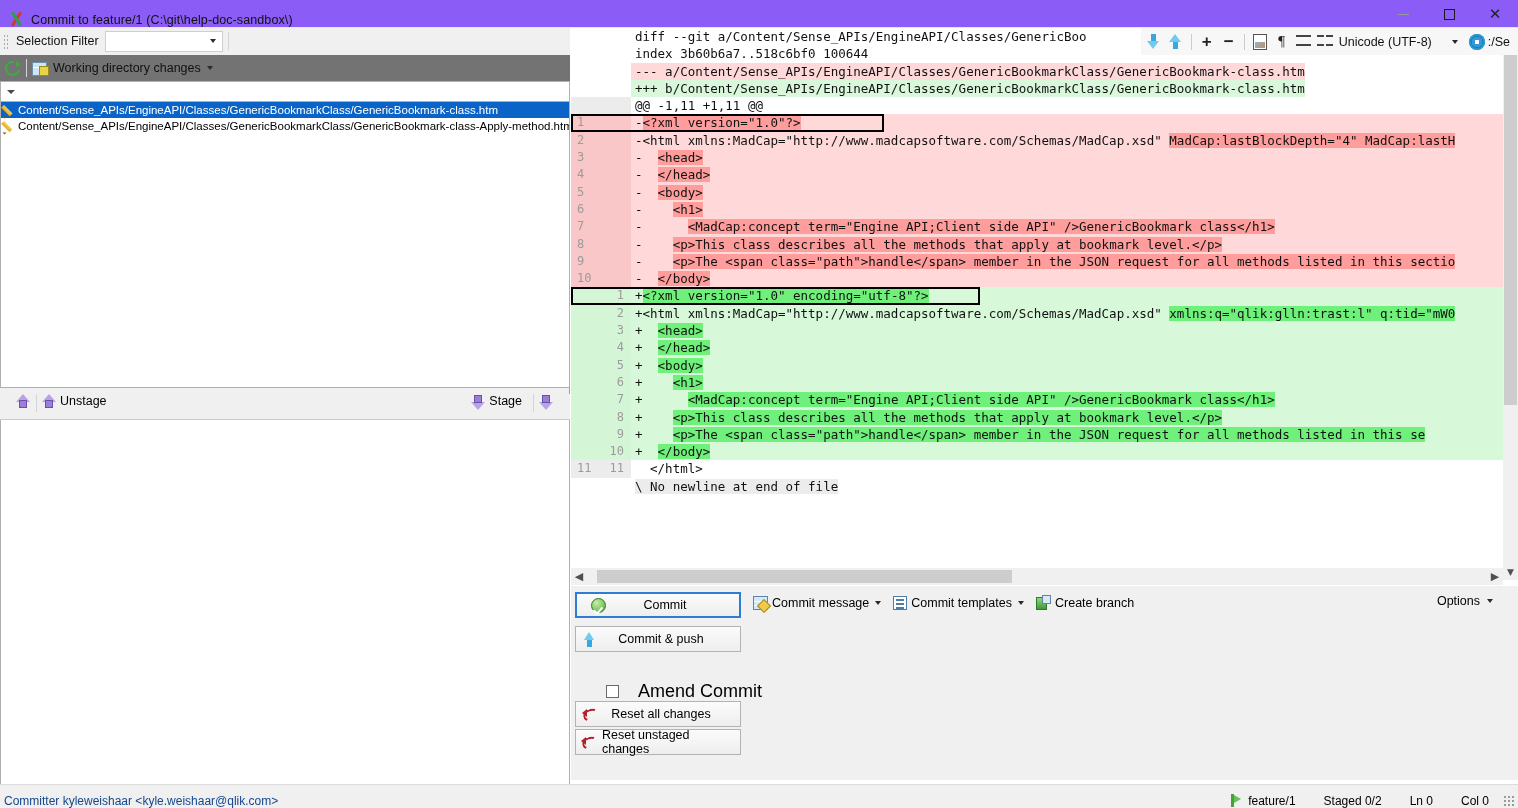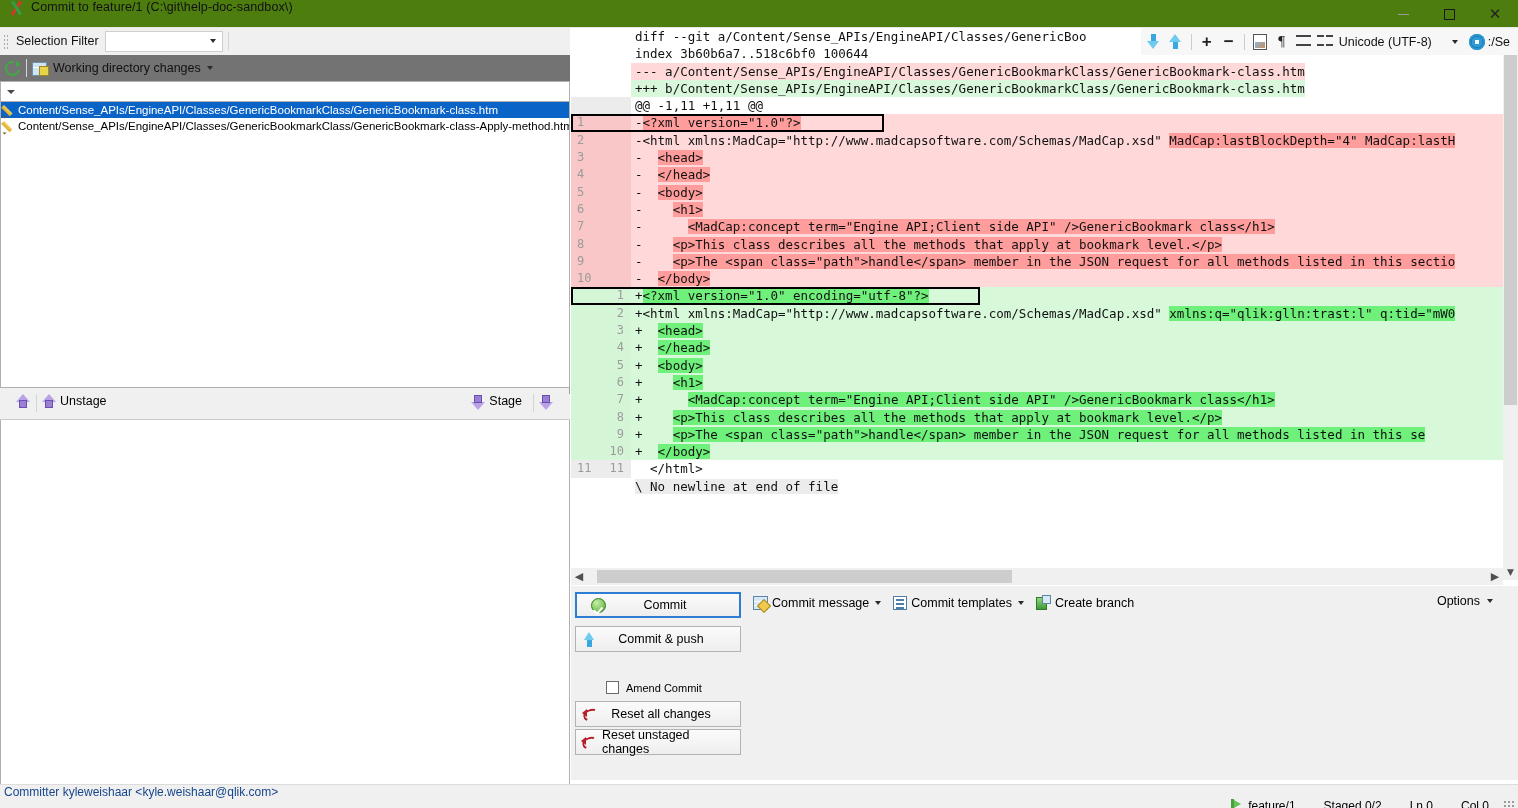--- a/index.html
+++ b/index.html
@@ -9,23 +9,23 @@
     background: #ffffff;
     font-family: "Liberation Sans", sans-serif;
     font-size: 12px;
     color: #000;
   }
   * { box-sizing: border-box; }
 
   
   .titlebar {
     position: absolute; left: 0; top: 0; width: 1518px; height: 28px;
-    background: #4d7c0f;
+    background: #8b5cf6;
     border-bottom: 1px solid #e8e8e8;
-    display: flex; align-items: flex-start;
+    display: flex; align-items: flex-end;
   }
   .title-icon {
     width: 16px; height: 16px; margin-left: 8px; margin-right: 7px;
     position: relative; flex: 0 0 auto;
   }
   .title-icon::before, .title-icon::after {
     content: ""; position: absolute; left: 7px; top: 0;
     width: 2.5px; height: 16px;
   }
   .title-icon::before { background: #d03a2a; transform: rotate(32deg); }
@@ -262,42 +262,42 @@
     border: 1px solid #b3b3b3; display:flex; align-items:center; font-size: 12.5px;
   }
   .commit-btn.primary { border: 2px solid #2d7dd2; padding-left: 8px; }
   .cb-ico { width: 26px; display:flex; align-items:center; justify-content:center; }
   .cb-label { flex:1 1 auto; text-align:center; padding-right: 20px; }
   .check-circle{width:15px;height:15px;border-radius:50%;
     background:radial-gradient(circle at 35% 30%,#c7f0a8,#4faa2e);
     border:1px solid #2f7a1d;position:relative;}
   .check-circle::after{content:"";position:absolute;left:3.5px;top:6.5px;width:4px;height:7px;
     border:2px solid #fff;border-top:none;border-left:none;transform:rotate(40deg);}
-  .amend-row { position:absolute; left: 4px; top: 95px; display:flex;align-items:center;gap:7px;
-    font-size:11px;padding-left:31px;}
+  .amend-row { position:absolute; left: 4px; top: 95px; display:flex;align-items:center;gap:19px;
+    font-size:18px;padding-left:31px;}
   .chk { width: 13px; height: 13px; border:1px solid #6a6a6a; background:#fff; }
   .undo-ico{width:15px;height:14px;position:relative;}
   .undo-ico::before{content:"";position:absolute;left:1px;top:2px;width:12px;height:8px;
     border:2.2px solid #b5202a;border-radius:50%;border-bottom-color:transparent;
     border-right-color:transparent;transform:rotate(-20deg);}
   .undo-ico::after{content:"";position:absolute;left:0px;top:2px;width:0;height:0;
     border-top:4px solid transparent;border-bottom:4px solid transparent;
     border-right:5px solid #b5202a;}
 
   .msg-box {
     position: absolute; left: 174px; top: 33px; width: 767px; height: 157px;
     background: #fff; border: 1px solid #a5a5a5;
   }
   .msg-ph { padding: 4px 6px; color:#a3b4cc; font-style: italic; font-size: 12.5px; }
 
   
   .statusbar {
     position: absolute; left: 0; top: 784px; width: 1518px; height: 24px;
     background: #f0f0f0; border-top: 1px solid #dcdcdc;
-    display: flex; align-items: flex-start; flex-direction: column;
+    display: flex; align-items: flex-end;
   }
   .committer { color: #16468c; font-size: 12px; padding-left: 4px; }
   .sb-right { margin-left:auto; display:flex; align-items:center; font-size:12px; }
   .sb-cell { padding: 0 14px; display:flex; align-items:center; gap:5px; }
   .branch-ico { width:14px;height:14px;position:relative;}
   .branch-ico::before{content:"";position:absolute;left:2px;top:0;width:2.5px;height:13px;
     background:#4a9e3f;}
   .branch-ico::after{content:"";position:absolute;left:5px;top:1px;width:0;height:0;
     border-left:7px solid #62c452;border-top:4px solid transparent;border-bottom:4px solid transparent;}
   .grip-dots{width:12px;height:12px;margin-right:3px;

